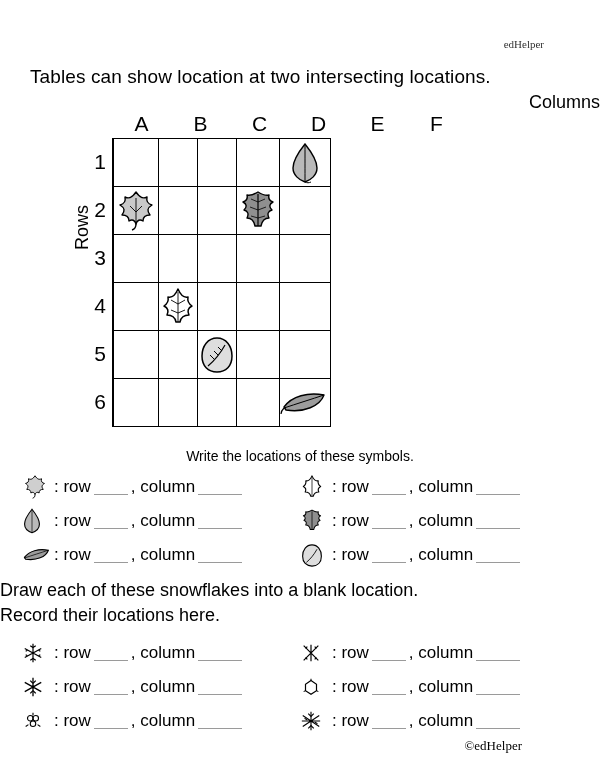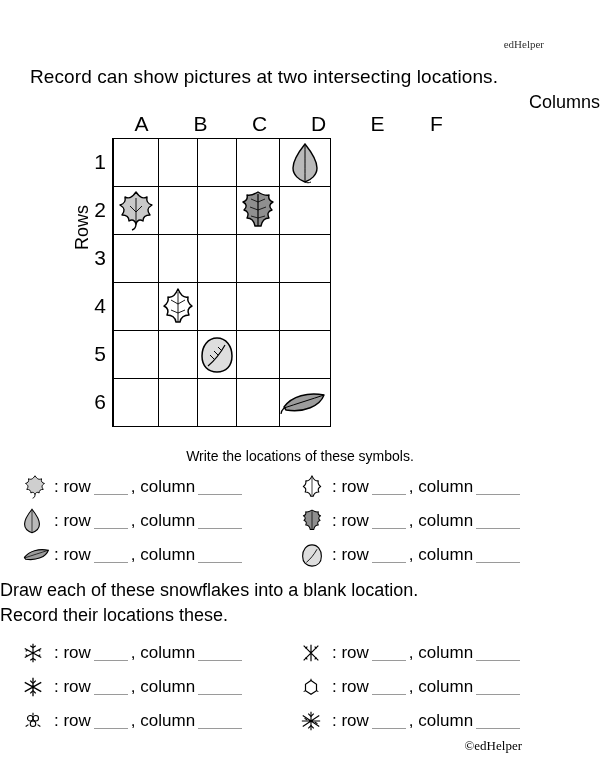--- a/index.html
+++ b/index.html
@@ -196,21 +196,21 @@
   }
 </style>
 </head>
 <body>
 
 <div class="page">
 
   <div class="brand-top">edHelper</div>
 
 
-  <div class="intro">Record can show pictures at two intersecting locations.</div>
+  <div class="intro">Tables can show location at two intersecting locations.</div>
 
   <div class="columns-label">Columns</div>
   <div class="rows-label">Rows</div>
 
   <div class="grid-wrap">
 
     <div class="col-headers">
       <div>A</div>
       <div>B</div>
       <div>C</div>
@@ -415,21 +415,21 @@
         <span>: row</span>
         <span class="blank"></span>
         <span>, column</span>
         <span class="blank wide"></span>
       </div>
     </div>
   </div>
 
   <div class="snow-head">
     <div>Draw each of these snowflakes into a blank location.</div>
-    <div>Record their locations these.</div>
+    <div>Record their locations here.</div>
   </div>
 
   <div class="snow-table">
 
     <div class="loc-row">
       <div class="loc-cell">
         <span class="loc-sym">
           <svg width="22" height="22" viewBox="0 0 24 24">
             <g stroke="#000" stroke-width="1.3" fill="none">
               <path d="M12 2 L12 22 M3 7 L21 17 M3 17 L21 7"></path>

